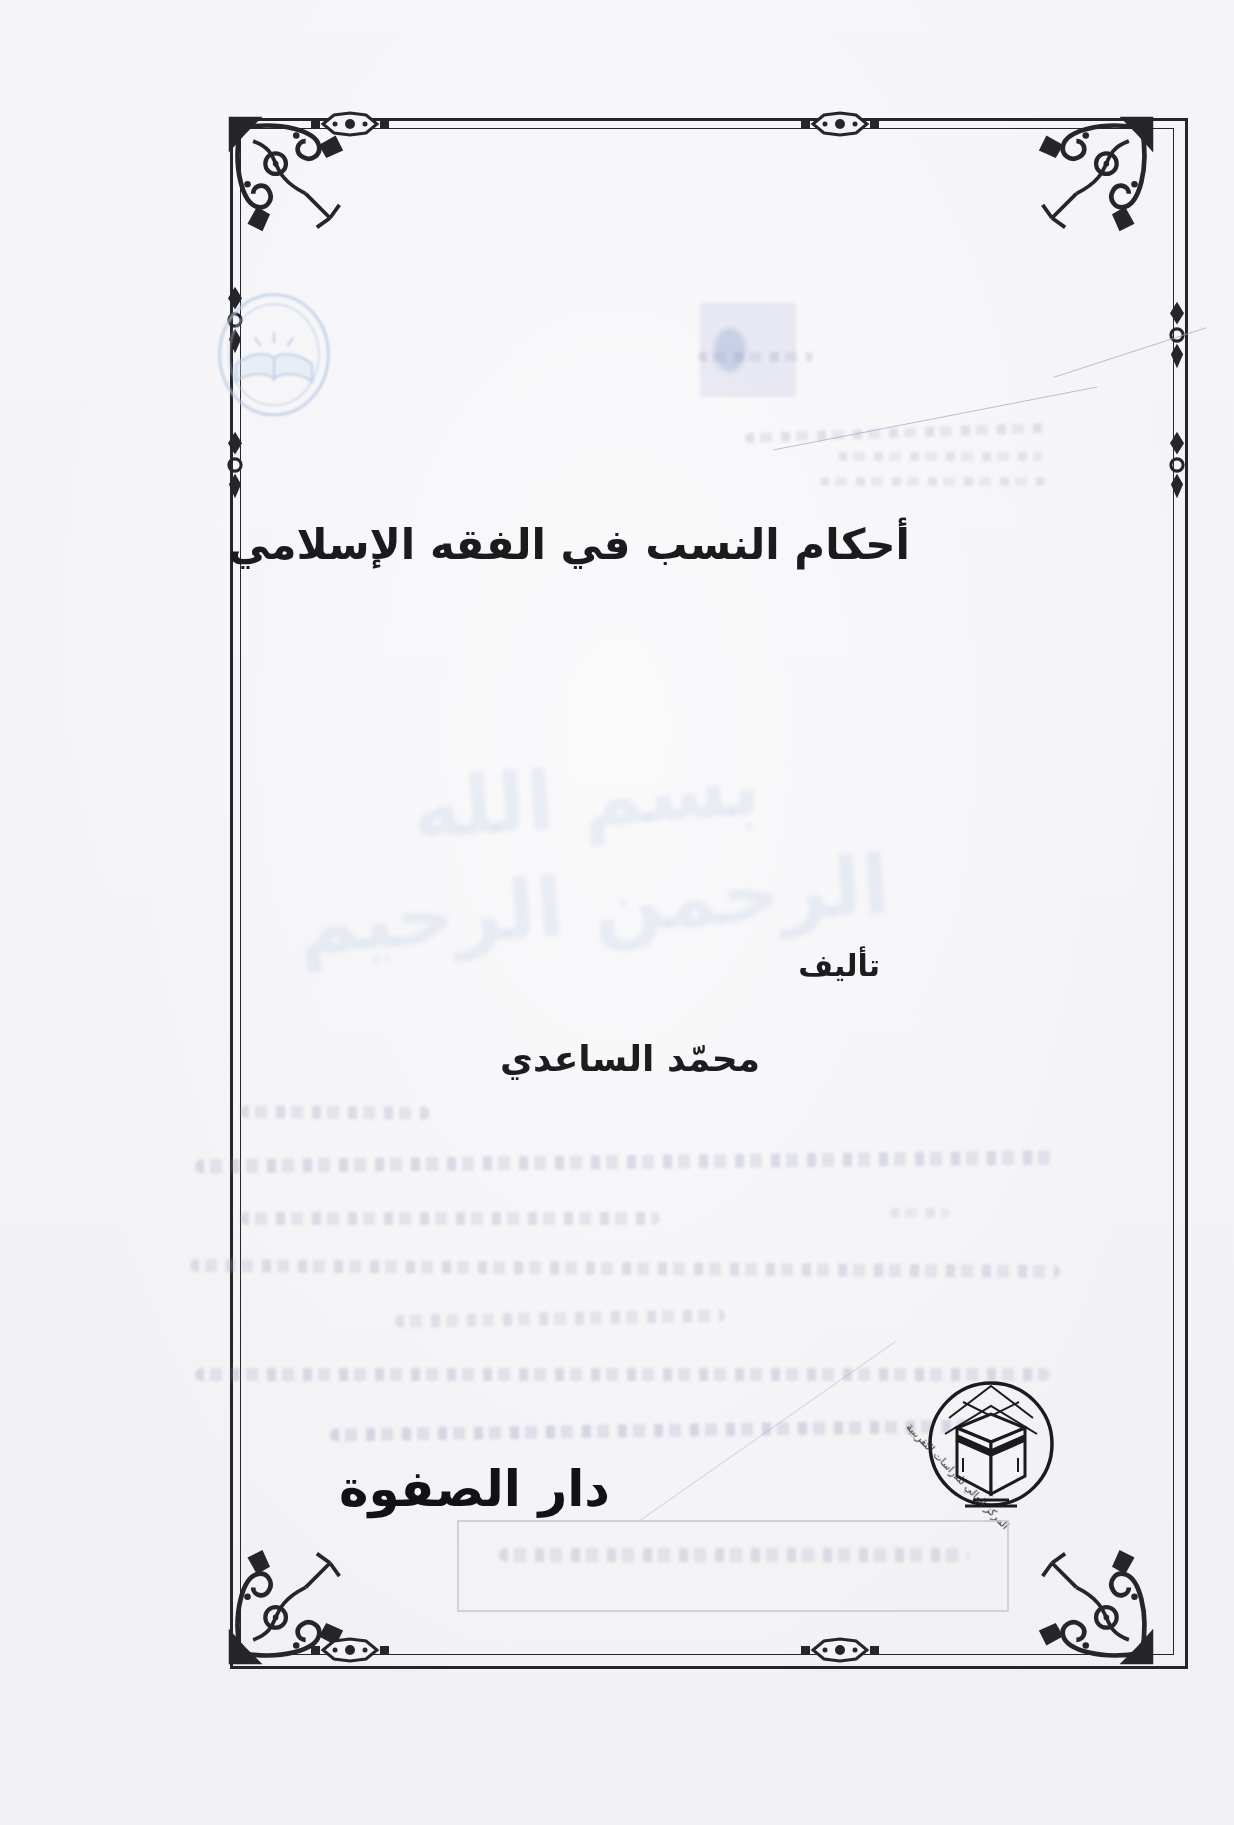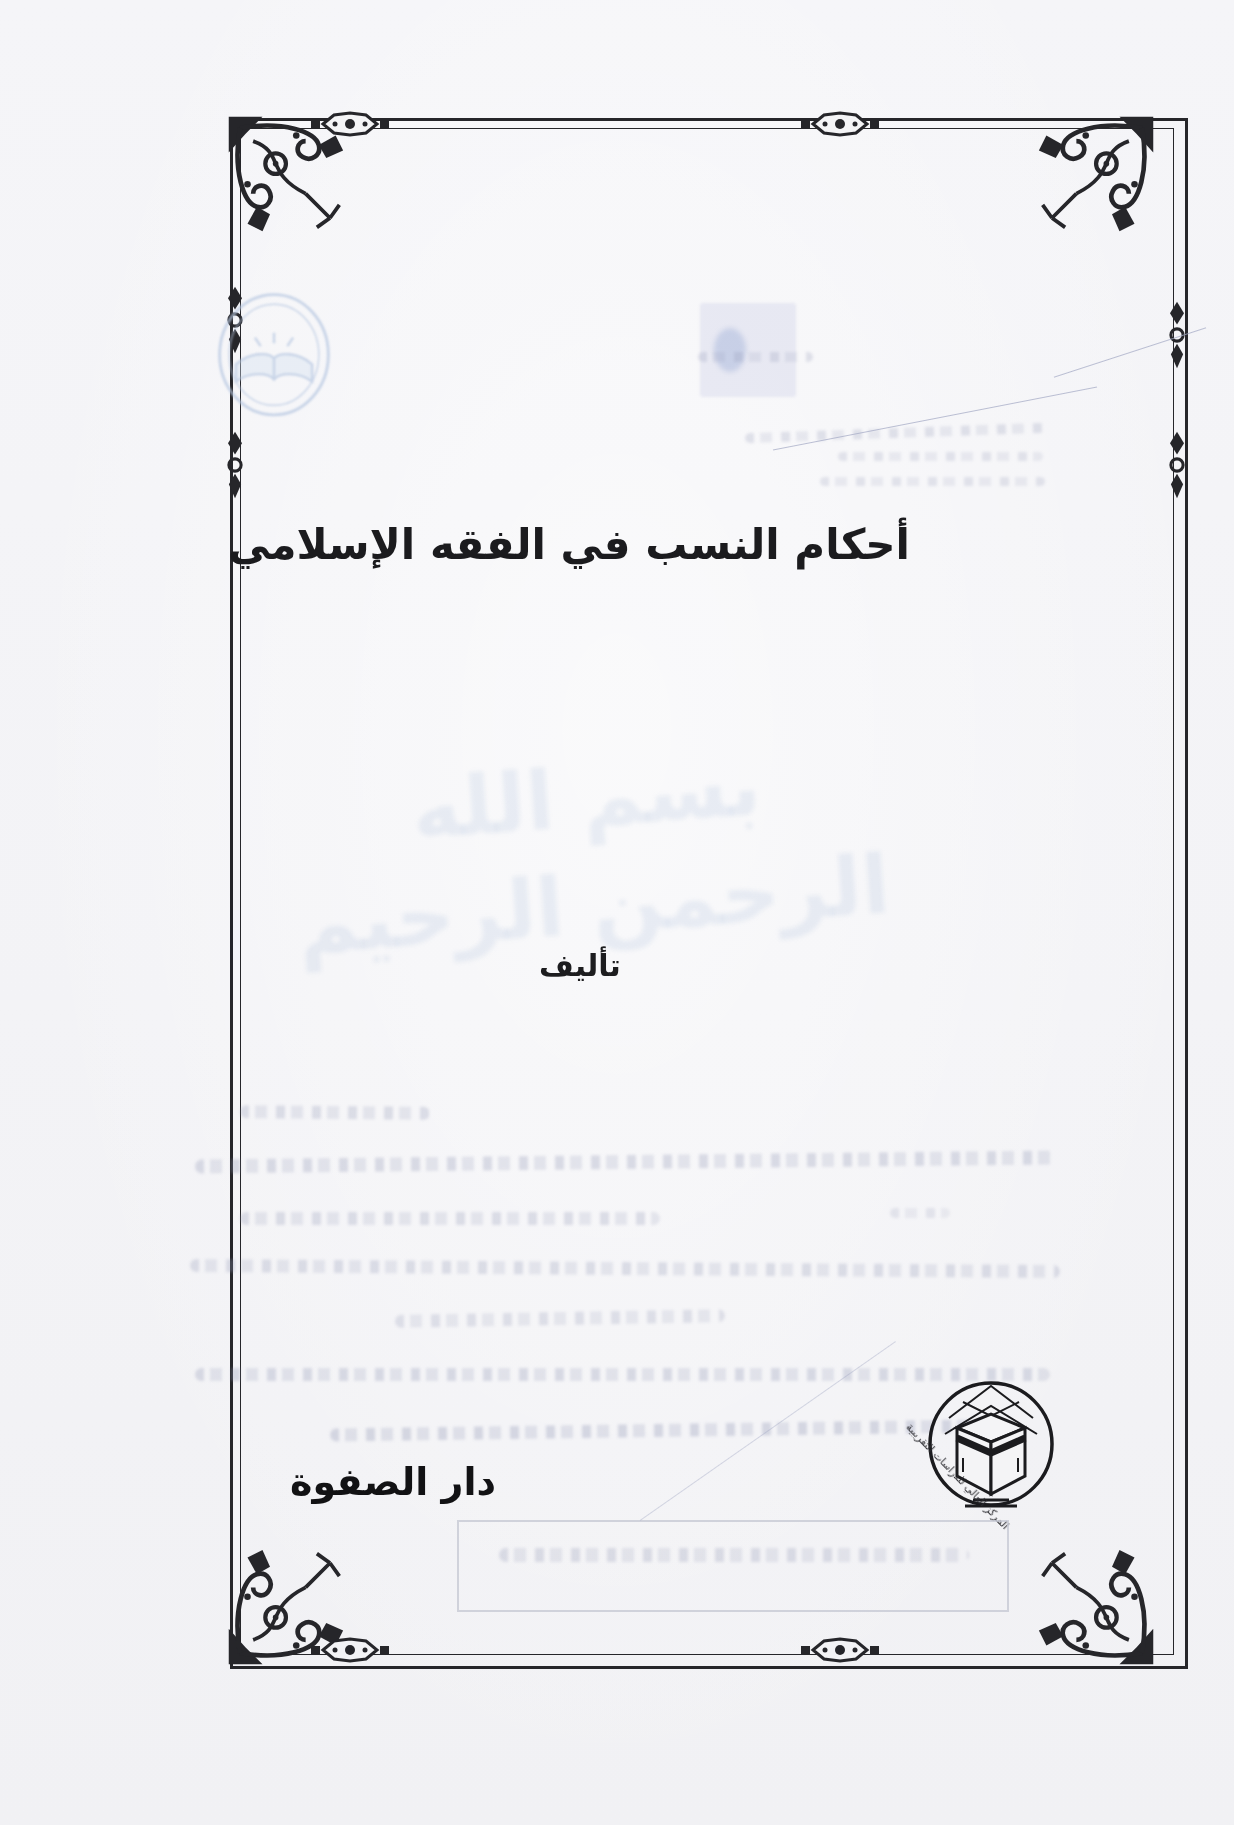--- a/index.html
+++ b/index.html
@@ -21,23 +21,23 @@
   .c-tr{transform:scaleX(-1);}
   .c-bl{transform:scaleY(-1);}
   .c-br{transform:scale(-1,-1);}
   .medallion{width:80px;height:26px;}
   .finial{width:26px;height:70px;}
   
   .book-title{left:250px;top:520px;width:660px;text-align:right;font-size:42px;
     font-weight:bold;white-space:nowrap;letter-spacing:0;color:#1b1b1e;}
   .book-subtitle{left:280px;top:650px;width:600px;text-align:center;font-size:27px;
     font-weight:bold;color:#222226;}
-  .byline{left:280px;top:948px;width:600px;text-align:center;font-size:30px;font-weight:bold;}
+  .byline{left:280px;top:948px;width:600px;text-align:right;font-size:30px;font-weight:bold;}
   .author{left:300px;top:1038px;width:660px;text-align:center;font-size:36px;font-weight:bold;}
-  .publisher{left:290px;top:1460px;width:320px;text-align:left;font-size:38px;
+  .publisher{left:290px;top:1460px;width:320px;text-align:right;font-size:50px;
     font-weight:bold;color:#121214;letter-spacing:1px;}
   
   .basmala{left:265px;top:745px;width:650px;text-align:center;font-size:82px;font-weight:bold;
     color:rgba(150,172,205,.17);transform:rotate(-4deg);filter:blur(2px);line-height:1.3;}
   
   .stamp-sq{left:700px;top:303px;width:96px;height:94px;background:rgba(204,207,232,.38);
     filter:blur(1.5px);border-radius:3px;}
   .stamp-blob{left:714px;top:328px;width:32px;height:44px;background:rgba(118,142,200,.28);
     border-radius:50%;filter:blur(2.5px);}
   .emblem{left:212px;top:288px;width:124px;height:136px;opacity:.75;filter:blur(.8px);}
@@ -152,20 +152,21 @@
   <div class="abs bleed" style="left:838px;top:452px;width:205px;height:9px;opacity:.4"></div>
   <div class="abs bleed" style="left:820px;top:477px;width:225px;height:9px;opacity:.4"></div>
   <div class="abs swoosh" style="left:770px;top:418px;width:330px;transform:rotate(-11deg)"></div>
   <div class="abs swoosh" style="left:1050px;top:352px;width:160px;transform:rotate(-18deg)"></div>
 
   <div class="abs book-title rtl">أحكام النسب في الفقه الإسلامي</div>
 
   <div class="abs basmala rtl">بسم الله الرحمن الرحيم</div>
 
   <div class="abs byline rtl">تأليف</div>
+  <div class="abs author rtl">محمّد الساعدي</div>
 
   <div class="abs bleed" style="left:240px;top:1106px;width:190px;opacity:.5;transform:rotate(.5deg)"></div>
   <div class="abs bleed" style="left:195px;top:1155px;width:860px;height:14px;opacity:.55;transform:rotate(-.6deg)"></div>
   <div class="abs bleed" style="left:240px;top:1212px;width:420px;opacity:.5"></div>
   <div class="abs bleed" style="left:890px;top:1208px;width:60px;height:10px;opacity:.35"></div>
   <div class="abs bleed" style="left:190px;top:1262px;width:870px;opacity:.5;transform:rotate(.4deg)"></div>
   <div class="abs bleed" style="left:395px;top:1312px;width:330px;opacity:.45;transform:rotate(-1deg)"></div>
   <div class="abs bleed" style="left:195px;top:1368px;width:855px;opacity:.55"></div>
   <div class="abs bleed" style="left:330px;top:1424px;width:650px;opacity:.6;transform:rotate(-.8deg)"></div>
 

